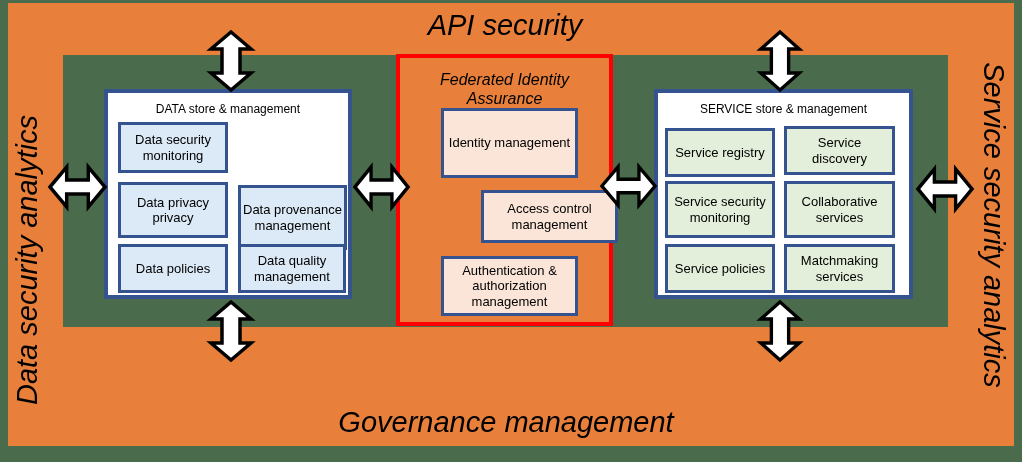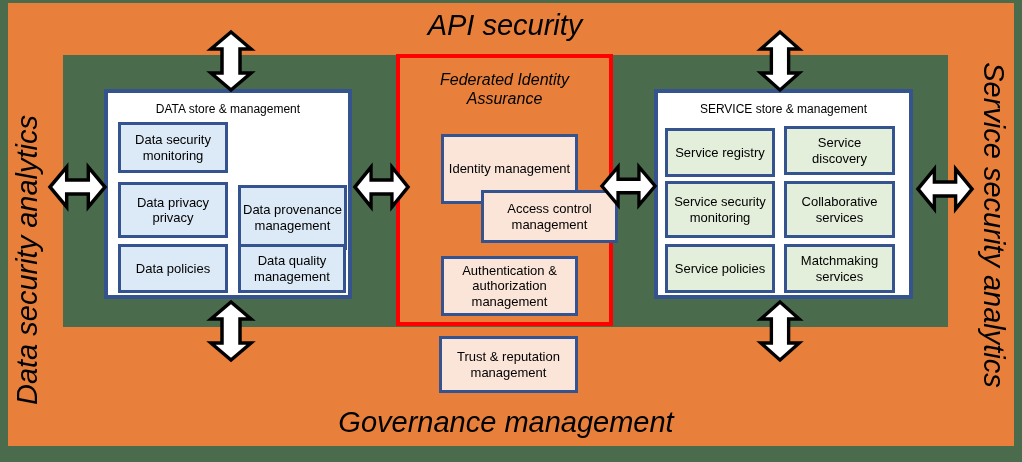--- a/index.html
+++ b/index.html
@@ -100,21 +100,21 @@
   }
   .fia-title {
     position: absolute;
     left: 0; right: 0; top: 12px;
     text-align: center;
     font-size: 16px;
     font-style: italic;
     line-height: 1.2;
     padding: 0 18px;
   }
-  .f1 { left: 41px; top: 76px;  width: 137px; height: 70px; }
+  .f1 { left: 41px; top: 50px;  width: 137px; height: 70px; }
   .f2 { left: 41px; top: 132px; width: 137px; height: 53px; margin-left: 40px; }
   .f3 { left: 41px; top: 198px; width: 137px; height: 60px; }
 
   .trust-box {
     position: absolute;
     left: 439px; top: 336px;
     width: 139px; height: 57px;
     z-index: 3;
   }
 
@@ -152,21 +152,20 @@
     <div class="sub-box blue-fill d5">Data quality management</div>
   </div>
 
   <div class="fia-box">
     <div class="fia-title">Federated Identity Assurance</div>
     <div class="sub-box peach-fill f1">Identity management</div>
     <div class="sub-box peach-fill f2">Access control management</div>
     <div class="sub-box peach-fill f3">Authentication &amp; authorization management</div>
   </div>
 
-  <div class="sub-box peach-fill trust-box">Trust &amp; reputation management</div>
 
   <div class="big-box service-box">
     <div class="box-title">SERVICE store &amp; management</div>
     <div class="sub-box green-fill s1">Service registry</div>
     <div class="sub-box green-fill s2">Service discovery</div>
     <div class="sub-box green-fill s3">Service security monitoring</div>
     <div class="sub-box green-fill s4">Collaborative services</div>
     <div class="sub-box green-fill s5">Service policies</div>
     <div class="sub-box green-fill s6">Matchmaking services</div>
   </div>

